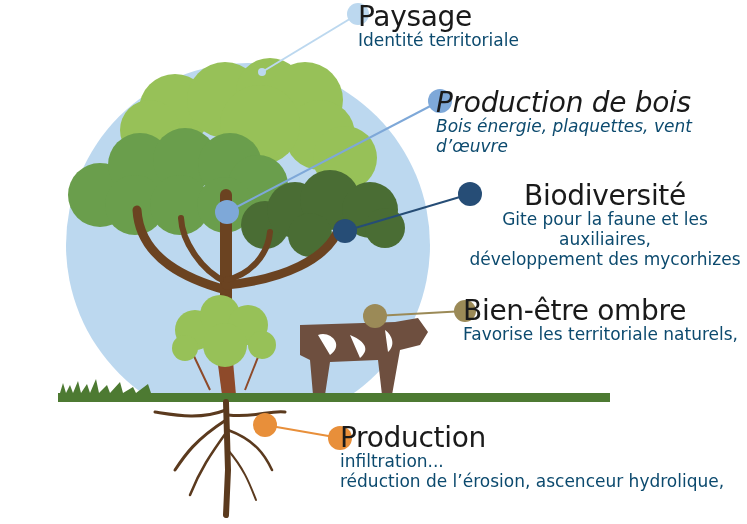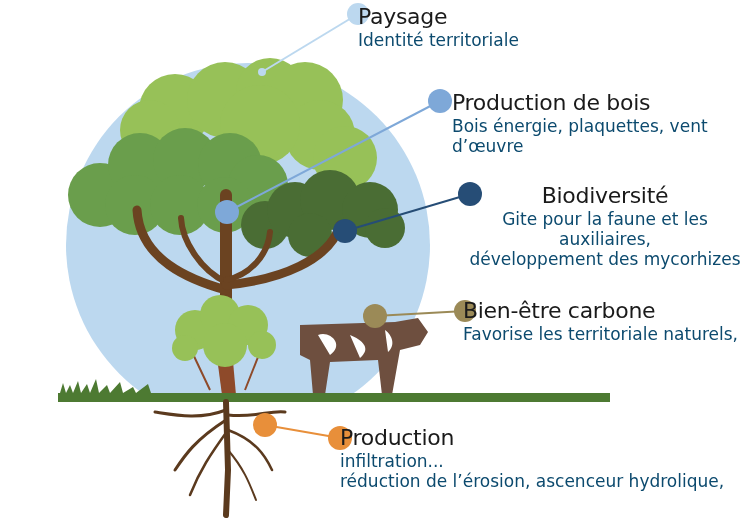--- a/index.html
+++ b/index.html
@@ -1,19 +1,19 @@
 <!DOCTYPE html>
 <html><head>
 <meta charset="utf-8">
 <style>
   html, body { margin:0; padding:0; background:#ffffff; }
   body { width:747px; height:524px; position:relative; overflow:hidden; font-family:"DejaVu Sans", sans-serif; }
   #art { position:absolute; left:0; top:0; width:747px; height:524px; }
   .label { position:absolute; color:#1a1a1a; }
-  .label .title { font-size:22px; line-height:26px; letter-spacing:-0.3px; }
+  .label .title { font-size:28px; line-height:26px; letter-spacing:-0.3px; }
   .label .desc { font-size:17px; line-height:20px; color:#0c4a6e; }
 </style>
 </head>
 <body>
 
 <svg id="art" viewBox="0 0 747 524" xmlns="http://www.w3.org/2000/svg">
 
   <circle cx="248" cy="245" r="182" fill="#bcd8ef"></circle>
   <rect x="50" y="398" width="400" height="130" fill="#ffffff"></rect>
 
@@ -106,30 +106,30 @@
   <circle cx="375" cy="316" r="12" fill="#9b8a57"></circle>
   <circle cx="465" cy="311" r="11" fill="#9b8a57"></circle>
   <circle cx="265" cy="425" r="12" fill="#e88f3a"></circle>
   <circle cx="340" cy="438" r="12" fill="#e88f3a"></circle>
 </svg>
 
 <div class="label" style="left:358px; top:4px;">
   <div class="title">Paysage</div>
   <div class="desc">Identité territoriale</div>
 </div>
-<div class="label" style="left:452px; top:90px;">
+<div class="label" style="left:436px; top:90px;font-style:italic;">
   <div class="title">Production de bois</div>
   <div class="desc">Bois énergie, plaquettes, vent d’œuvre</div>
 </div>
 <div class="label" style="left:463px; top:183px;text-align:center;">
   <div class="title">Biodiversité</div>
   <div class="desc">Gite pour la faune et les auxiliaires,</div>
   <div class="desc">développement des mycorhizes</div>
 </div>
 <div class="label" style="left:463px; top:298px;">
-  <div class="title">Bien-être carbone</div>
+  <div class="title">Bien-être ombre</div>
   <div class="desc">Favorise les territoriale naturels,</div>
 </div>
 <div class="label" style="left:340px; top:425px;">
   <div class="title">Production</div>
   <div class="desc">infiltration...</div>
   <div class="desc">réduction de l’érosion, ascenceur hydrolique,</div>
 </div>
 
 </body></html>

